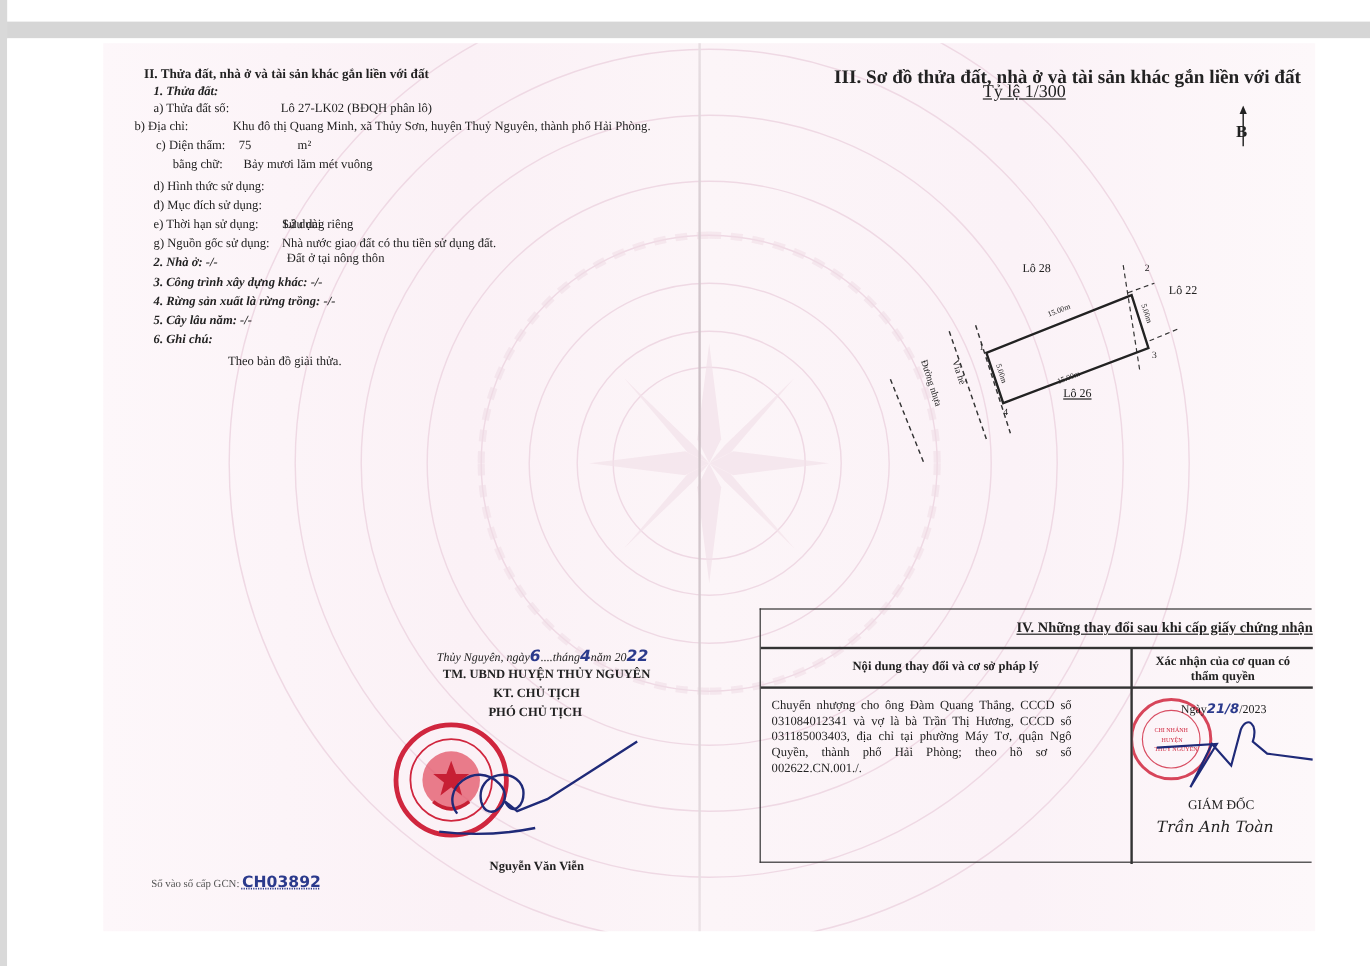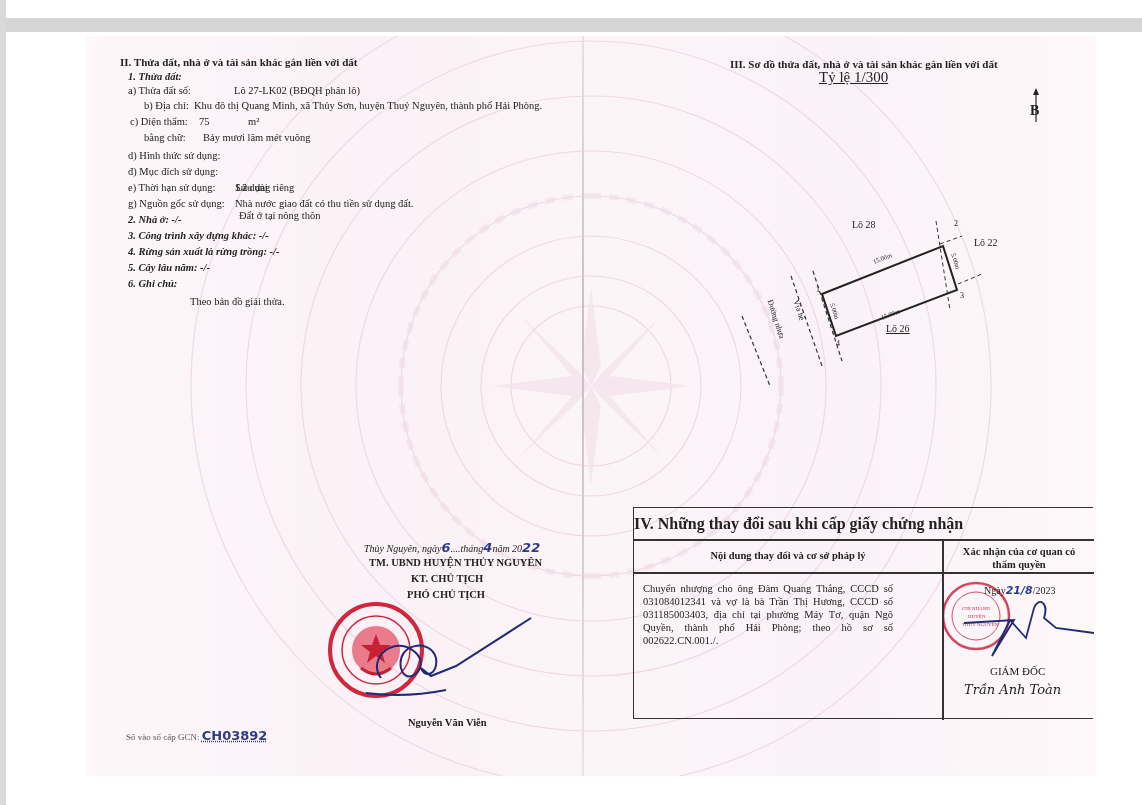--- a/index.html
+++ b/index.html
@@ -74,21 +74,21 @@
     </svg>
 
     <div class="fold"></div>
 
     <div class="txt b" style="left:34px; top:20px; font-size:11px;">II. Thửa đất, nhà ở và tài sản khác gắn liền với đất</div>
     <div class="txt bi" style="left:42px; top:34px;">1. Thửa đất:</div>
 
     <div class="txt" style="left:42px; top:48px;">a) Thửa đất số:</div>
     <div class="txt" style="left:148px; top:48px;">Lô 27-LK02 (BĐQH phân lô)</div>
 
-    <div class="txt" style="left:58px; top:63px;">b) Địa chỉ:</div>
+    <div class="txt" style="left:26px; top:63px;">b) Địa chỉ:</div>
     <div class="txt" style="left:108px; top:63px;">Khu đô thị Quang Minh, xã Thủy Sơn, huyện Thuỷ Nguyên, thành phố Hải Phòng.</div>
 
     <div class="txt" style="left:44px; top:79px;">c) Diện thẩm:</div>
     <div class="txt" style="left:113px; top:79px;">75</div>
     <div class="txt" style="left:162px; top:79px;">m²</div>
 
     <div class="txt" style="left:58px; top:95px;">bằng chữ:</div>
     <div class="txt" style="left:117px; top:95px;">Bảy mươi lăm mét vuông</div>
 
     <div class="txt" style="left:42px; top:113px;">d) Hình thức sử dụng:</div>
@@ -127,21 +127,21 @@
       <path d="M55 80 C40 60 70 35 90 55 C105 70 80 90 75 70 C70 45 105 40 110 60 C112 75 100 82 95 70 L105 78 L130 68 L205 20" stroke="#1f2a78" stroke-width="2" fill="none"></path>
     </svg>
 
     <div class="txt b" style="left:322px; top:680px;">Nguyễn Văn Viễn</div>
 
     <div class="txt" style="left:40px; top:693px; font-size:9px; color:#555;">
       <span>Số vào sổ cấp GCN:</span>
       <span class="hand" style="font-size:13px; font-style:normal; text-decoration: underline dotted;">CH03892</span>
     </div>
 
-    <div class="txt b" style="left:644px; top:22px; font-size:11px;text-align:right;">III. Sơ đồ thửa đất, nhà ở và tài sản khác gắn liền với đất</div>
+    <div class="txt b" style="left:609px; top:22px; font-size:16px;text-align:right;">III. Sơ đồ thửa đất, nhà ở và tài sản khác gắn liền với đất</div>
     <div class="txt u" style="left:733px; top:35px; font-size:15px;">Tỷ lệ 1/300</div>
 
     <svg style="position:absolute; left:940px; top:52px;" width="20" height="34" viewBox="0 0 20 34">
       <line x1="10" y1="2" x2="10" y2="34" stroke="#222" stroke-width="1.2"></line>
       <polygon points="10,0 7,7 13,7" fill="#222"></polygon>
     </svg>
     <div class="txt b" style="left:944px; top:68px; font-size:14px;">B</div>
 
     <svg style="position:absolute; left:640px; top:180px;" width="280" height="170" viewBox="0 0 280 170">
 
@@ -167,21 +167,21 @@
     <div class="txt" style="left:888px; top:200px; font-size:10px;">Lô 22</div>
     <div class="txt" style="left:800px; top:286px; font-size:10px;text-decoration:underline;">Lô 26</div>
     <div class="txt" style="left:716px; top:262px; font-size:8px; transform: rotate(72deg); transform-origin: left top;">Vỉa hè</div>
     <div class="txt" style="left:690px; top:262px; font-size:8px; transform: rotate(72deg); transform-origin: left top;">Đường nhựa</div>
 
     <div class="tbl">
       <div class="hline" style="top:31px; width:460px;"></div>
       <div class="hline" style="top:64px; width:460px;"></div>
       <div class="vline" style="left:308px; height:180px;"></div>
 
-      <div class="cell-text b" style="left:0; width:460px; top:9px; text-align:left; font-size:16px;">IV. Những thay đổi sau khi cấp giấy chứng nhận</div>
+      <div class="cell-text b" style="left:0; width:460px; top:9px; text-align:right; font-size:12px;text-decoration:underline;">IV. Những thay đổi sau khi cấp giấy chứng nhận</div>
       <div class="cell-text b" style="left:0; width:308px; top:41px; text-align:center;">Nội dung thay đổi và cơ sở pháp lý</div>
       <div class="cell-text b" style="left:310px; width:150px; top:37px; text-align:center;">Xác nhận của cơ quan có</div>
       <div class="cell-text b" style="left:310px; width:150px; top:50px; text-align:center;">thẩm quyền</div>
 
       <div class="cell-text change-text" style="left:9px; top:74px;font-family:Liberation Serif, serif;">Chuyển nhượng cho ông Đàm Quang Thắng, CCCD số 031084012341 và vợ là bà Trần Thị Hương, CCCD số 031185003403, địa chỉ tại phường Máy Tơ, quận Ngô Quyền, thành phố Hải Phòng; theo hồ sơ số 002622.CN.001./.</div>
 
       <svg style="position:absolute; left:310px; top:70px;" width="150" height="100" viewBox="0 0 150 100">
         <circle cx="32" cy="38" r="33" fill="none" stroke="#d0263e" stroke-width="2.5" opacity="0.85"></circle>
         <circle cx="32" cy="38" r="24" fill="none" stroke="#d0263e" stroke-width="1" opacity="0.8"></circle>
         <text x="18" y="32" font-size="5" fill="#d0263e">CHI NHÁNH</text>

